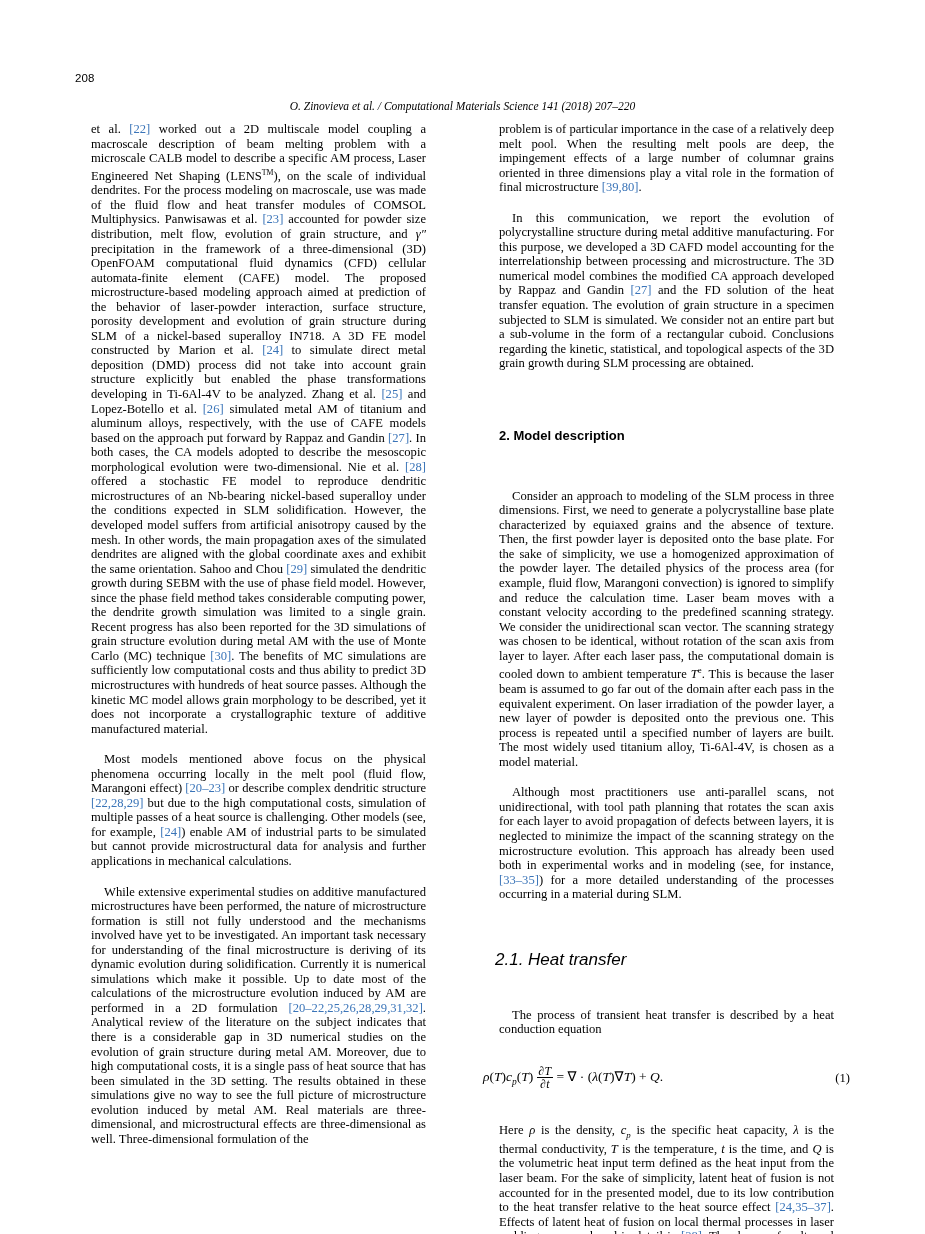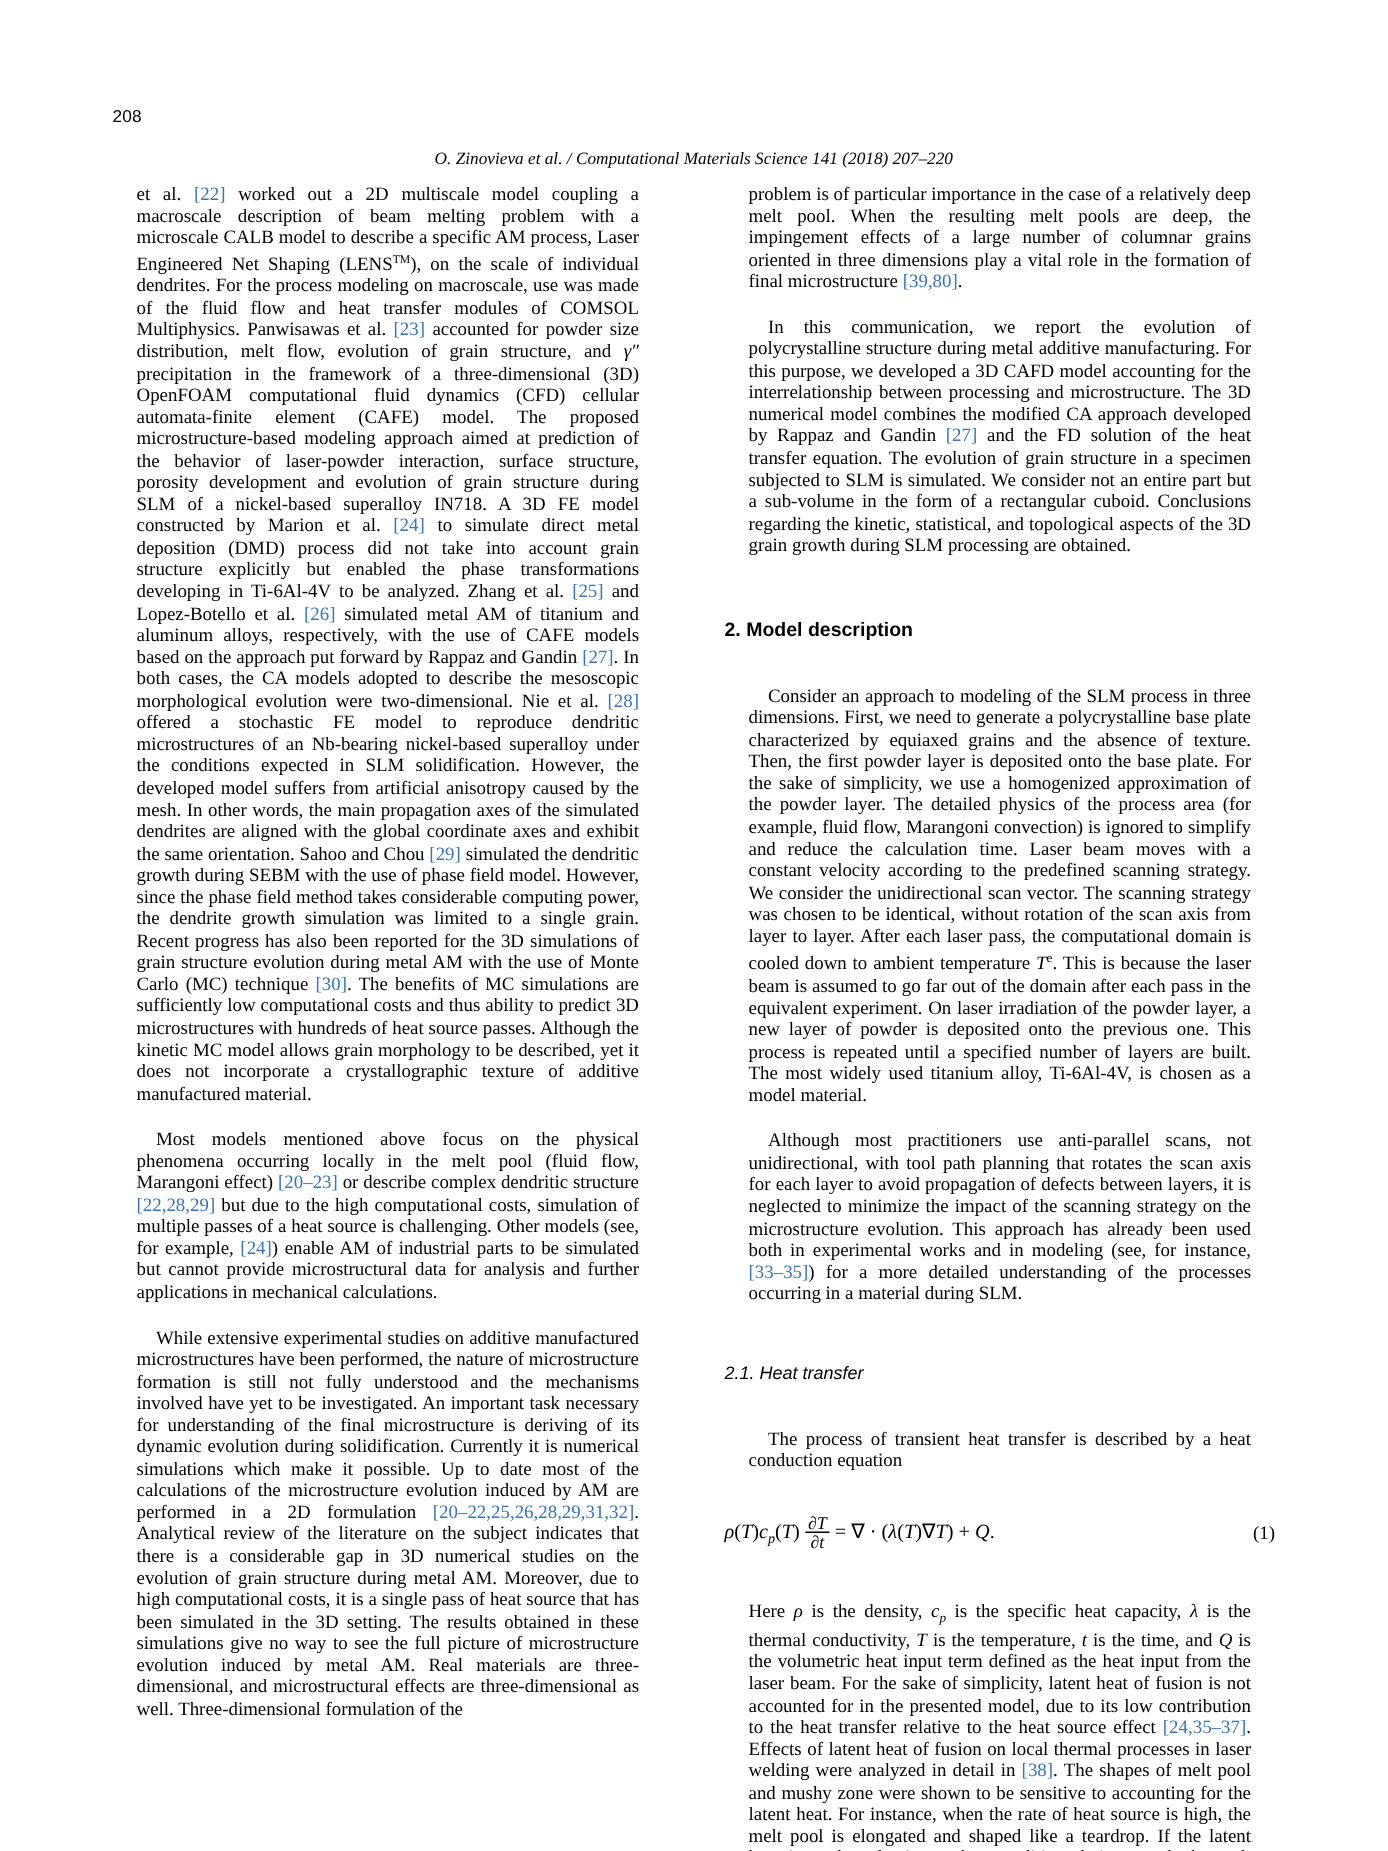--- a/index.html
+++ b/index.html
@@ -74,29 +74,29 @@
   p.indent {
     text-indent: 13px;
   }
   .ref {
     color: #3a74b8;
   }
   h2.section {
     font-family: "Liberation Sans", sans-serif;
     font-size: 13px;
     font-weight: bold;
-    margin: 0;
+    margin: 16px;
     line-height: 15px;
   }
   h3.subsection {
     font-family: "Liberation Sans", sans-serif;
-    font-size: 12px;
+    font-size: 17px;
     font-weight: normal;
     font-style: italic;
-    margin: 0;
+    margin: 12px;
     line-height: 15px;
   }
   .sp-before-sec { height: 25px; }
   .sp-after-sec { height: 14px; }
   .sp-before-sub { height: 22px; }
   .sp-after-sub { height: 13px; }
   .sp-eq { height: 12px; }
   .equation {
     position: relative;
     height: 30px;

